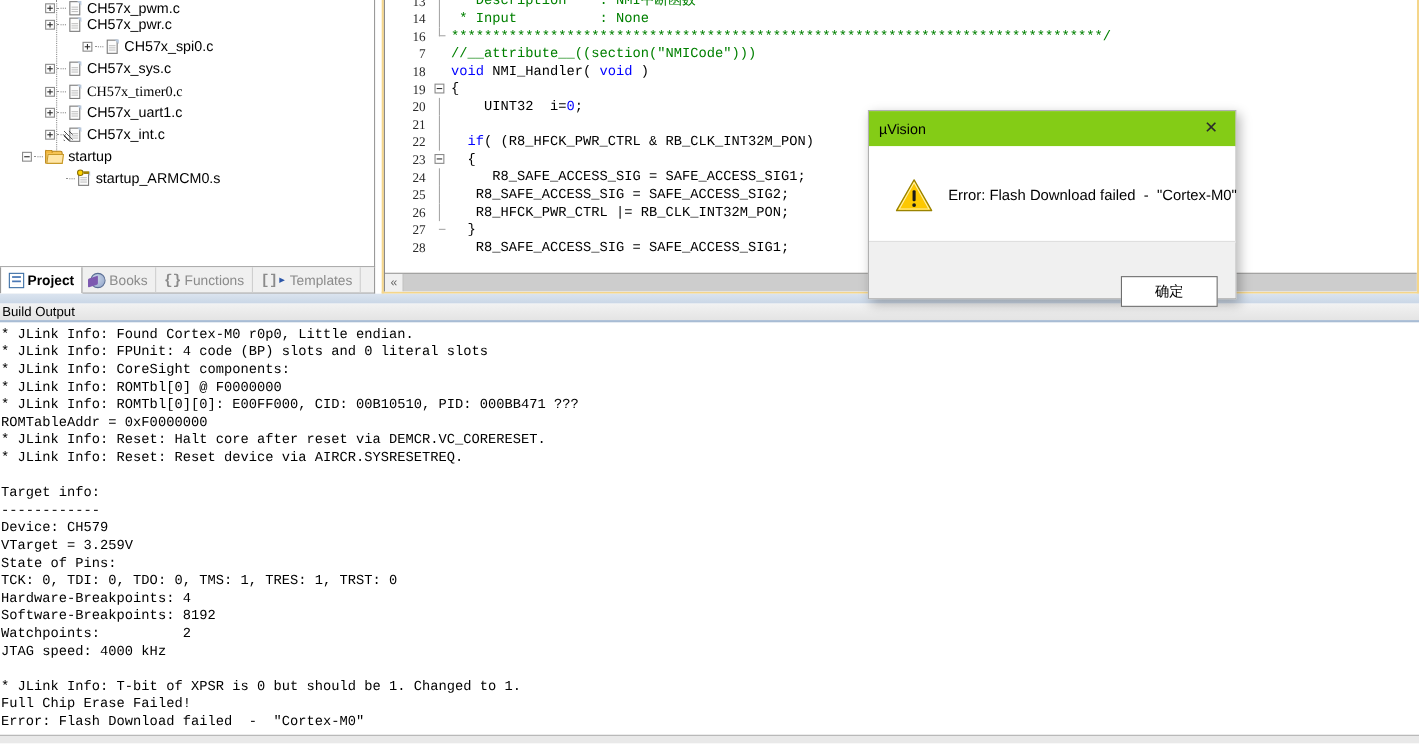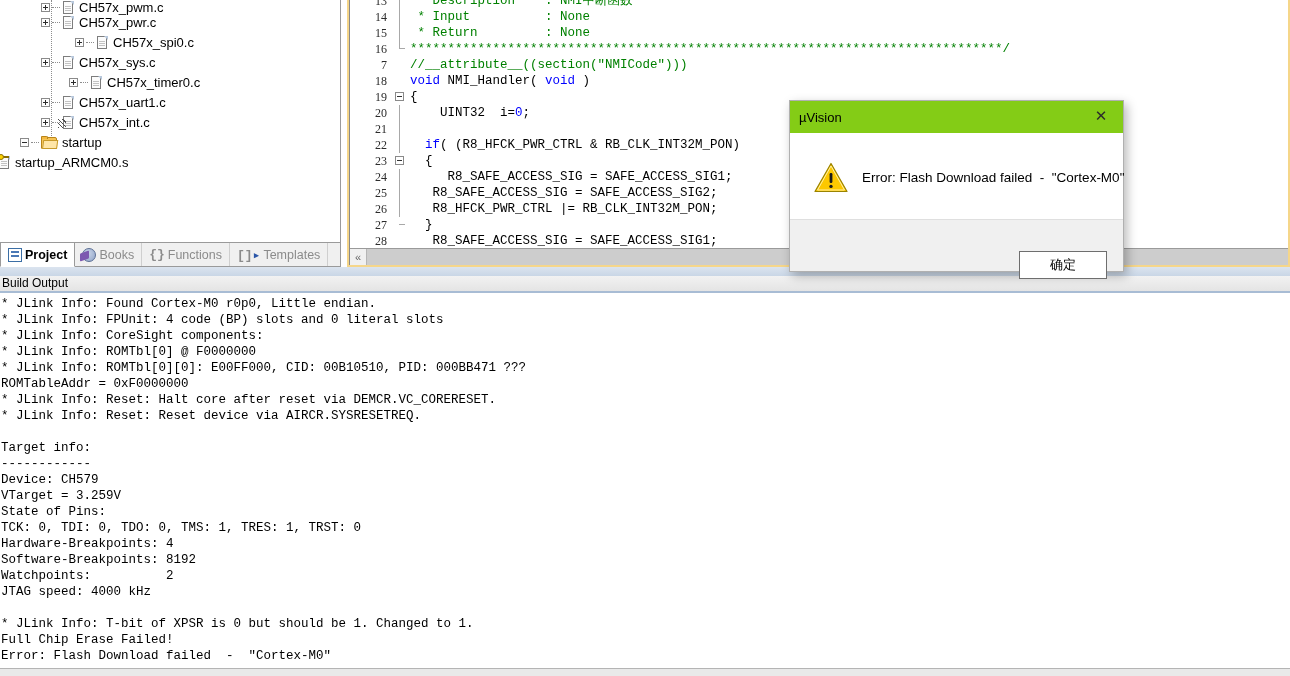--- a/index.html
+++ b/index.html
@@ -281,25 +281,25 @@
 
 <div id="root">
 
   <div id="project-panel">
     <div id="tree-host">
         <div class="vline" style="left: 51px; top: 0px; height: 138px;"></div>
         <div class="tree-row" style="height: 12px; line-height: 8px; padding-left: 62px;"><span class="expander plus" style="margin-left: -21px;"></span><span class="dots-h"></span><span class="ico-file"><span class="sheet"></span><span class="fold"></span><span class="ln" style="top:6px"></span><span class="ln" style="top:8px"></span><span class="ln" style="top:10px"></span></span><span class="lbl">CH57x_pwm.c</span></div>
         <div class="tree-row" style="padding-left: 62px;"><span class="expander plus" style="margin-left: -21px;"></span><span class="dots-h"></span><span class="ico-file"><span class="sheet"></span><span class="fold"></span><span class="ln" style="top:6px"></span><span class="ln" style="top:8px"></span><span class="ln" style="top:10px"></span></span><span class="lbl">CH57x_pwr.c</span></div>
         <div class="tree-row" style="padding-left: 96px;"><span class="expander plus" style="margin-left: -21px;"></span><span class="dots-h"></span><span class="ico-file"><span class="sheet"></span><span class="fold"></span><span class="ln" style="top:6px"></span><span class="ln" style="top:8px"></span><span class="ln" style="top:10px"></span></span><span class="lbl">CH57x_spi0.c</span></div>
         <div class="tree-row" style="padding-left: 62px;"><span class="expander plus" style="margin-left: -21px;"></span><span class="dots-h"></span><span class="ico-file"><span class="sheet"></span><span class="fold"></span><span class="ln" style="top:6px"></span><span class="ln" style="top:8px"></span><span class="ln" style="top:10px"></span></span><span class="lbl">CH57x_sys.c</span></div>
-        <div class="tree-row" style="padding-left: 90px;"><span class="expander plus" style="margin-left: -21px;"></span><span class="dots-h"></span><span class="ico-file"><span class="sheet"></span><span class="fold"></span><span class="ln" style="top:6px"></span><span class="ln" style="top:8px"></span><span class="ln" style="top:10px"></span></span><span class="lbl">CH57x_timer0.c</span></div>
+        <div class="tree-row" style="padding-left: 62px; font-family: Liberation Serif, serif;"><span class="expander plus" style="margin-left: -21px;"></span><span class="dots-h"></span><span class="ico-file"><span class="sheet"></span><span class="fold"></span><span class="ln" style="top:6px"></span><span class="ln" style="top:8px"></span><span class="ln" style="top:10px"></span></span><span class="lbl">CH57x_timer0.c</span></div>
         <div class="tree-row" style="padding-left: 62px;"><span class="expander plus" style="margin-left: -21px;"></span><span class="dots-h"></span><span class="ico-file"><span class="sheet"></span><span class="fold"></span><span class="ln" style="top:6px"></span><span class="ln" style="top:8px"></span><span class="ln" style="top:10px"></span></span><span class="lbl">CH57x_uart1.c</span></div>
         <div class="tree-row" style="padding-left: 62px;"><span class="expander plus" style="margin-left: -21px;"></span><span class="dots-h"></span><span class="ico-file edited"><span class="sheet"></span><span class="fold"></span><span class="ln" style="top:6px"></span><span class="ln" style="top:8px"></span><span class="ln" style="top:10px"></span><span class="hatch"></span></span><span class="lbl">CH57x_int.c</span></div>
         <div class="tree-row" style="padding-left: 41px;"><span class="expander" style="margin-left: -21px;"></span><span class="dots-h"></span><span class="ico-folder"><span class="back"></span><span class="tab"></span><span class="front"></span></span><span class="lbl">startup</span></div>
-        <div class="tree-row" style=""><span class="dots-h" style="margin-left: -12px;"></span><span class="ico-file keyed"><span class="sheet"></span><span class="fold"></span><span class="ln" style="top:6px"></span><span class="ln" style="top:8px"></span><span class="ln" style="top:10px"></span><span class="key">
+        <div class="tree-row" style="padding-left: 72px;"><span class="dots-h" style="margin-left: -12px;"></span><span class="ico-file keyed"><span class="sheet"></span><span class="fold"></span><span class="ln" style="top:6px"></span><span class="ln" style="top:8px"></span><span class="ln" style="top:10px"></span><span class="key">
               <span class="ring"></span>
               <span class="shaft"></span>
             </span></span><span class="lbl">startup_ARMCM0.s</span></div>
       </div>
   </div>
 
   <div id="project-tabs">
       <div class="ptab active">
         <span class="tab-ico project"></span>
         <span>Project</span>
@@ -316,21 +316,20 @@
         <span class="tab-glyph">[]<span class="arr">▸</span></span>
         <span>Templates</span>
       </div>
     </div>
 
   <div id="editor-frame">
     <div id="editor-inner">
       <div id="code-area">
           <div class="code-line" style="height: 9px; line-height: 2px; overflow: hidden;"><span class="gutter">13</span><span class="foldcol"><span class="foldstem"></span></span><span class="codetext"><span class="c-cmt"> * Description    : NMI中断函数</span></span></div>
           <div class="code-line"><span class="gutter">14</span><span class="foldcol"><span class="foldstem"></span></span><span class="codetext"><span class="c-cmt"> * Input          : None</span></span></div>
-          <div class="code-line"><span class="gutter">15</span><span class="foldcol"><span class="foldstem"></span></span><span class="codetext"><span class="c-cmt"> * Return         : None</span></span></div>
           <div class="code-line"><span class="gutter">16</span><span class="foldcol"><span class="foldstem half"></span><span class="foldend"></span></span><span class="codetext"><span class="c-cmt">*******************************************************************************/</span></span></div>
           <div class="code-line"><span class="gutter">7</span><span class="foldcol"></span><span class="codetext"><span class="c-cmt">//__attribute__((section("NMICode")))</span></span></div>
           <div class="code-line"><span class="gutter">18</span><span class="foldcol"></span><span class="codetext"><span class="c-kw">void</span><span class="c-txt"> NMI_Handler( </span><span class="c-kw">void</span><span class="c-txt"> )</span></span></div>
           <div class="code-line"><span class="gutter">19</span><span class="foldcol"><span class="foldbox"></span></span><span class="codetext"><span class="c-txt">{</span></span></div>
           <div class="code-line"><span class="gutter">20</span><span class="foldcol"><span class="foldstem"></span></span><span class="codetext"><span class="c-txt">    UINT32  i=</span><span class="c-num">0</span><span class="c-txt">;</span></span></div>
           <div class="code-line"><span class="gutter">21</span><span class="foldcol"><span class="foldstem"></span></span><span class="codetext"><span class="c-txt"></span></span></div>
           <div class="code-line"><span class="gutter">22</span><span class="foldcol"><span class="foldstem"></span></span><span class="codetext"><span class="c-txt">  </span><span class="c-kw">if</span><span class="c-txt">( (R8_HFCK_PWR_CTRL &amp; RB_CLK_INT32M_PON)</span></span></div>
           <div class="code-line"><span class="gutter">23</span><span class="foldcol"><span class="foldbox"></span></span><span class="codetext"><span class="c-txt">  {</span></span></div>
           <div class="code-line"><span class="gutter">24</span><span class="foldcol"><span class="foldstem"></span></span><span class="codetext"><span class="c-txt">     R8_SAFE_ACCESS_SIG = SAFE_ACCESS_SIG1;</span></span></div>
           <div class="code-line"><span class="gutter">25</span><span class="foldcol"><span class="foldstem"></span></span><span class="codetext"><span class="c-txt">   R8_SAFE_ACCESS_SIG = SAFE_ACCESS_SIG2;</span></span></div>

